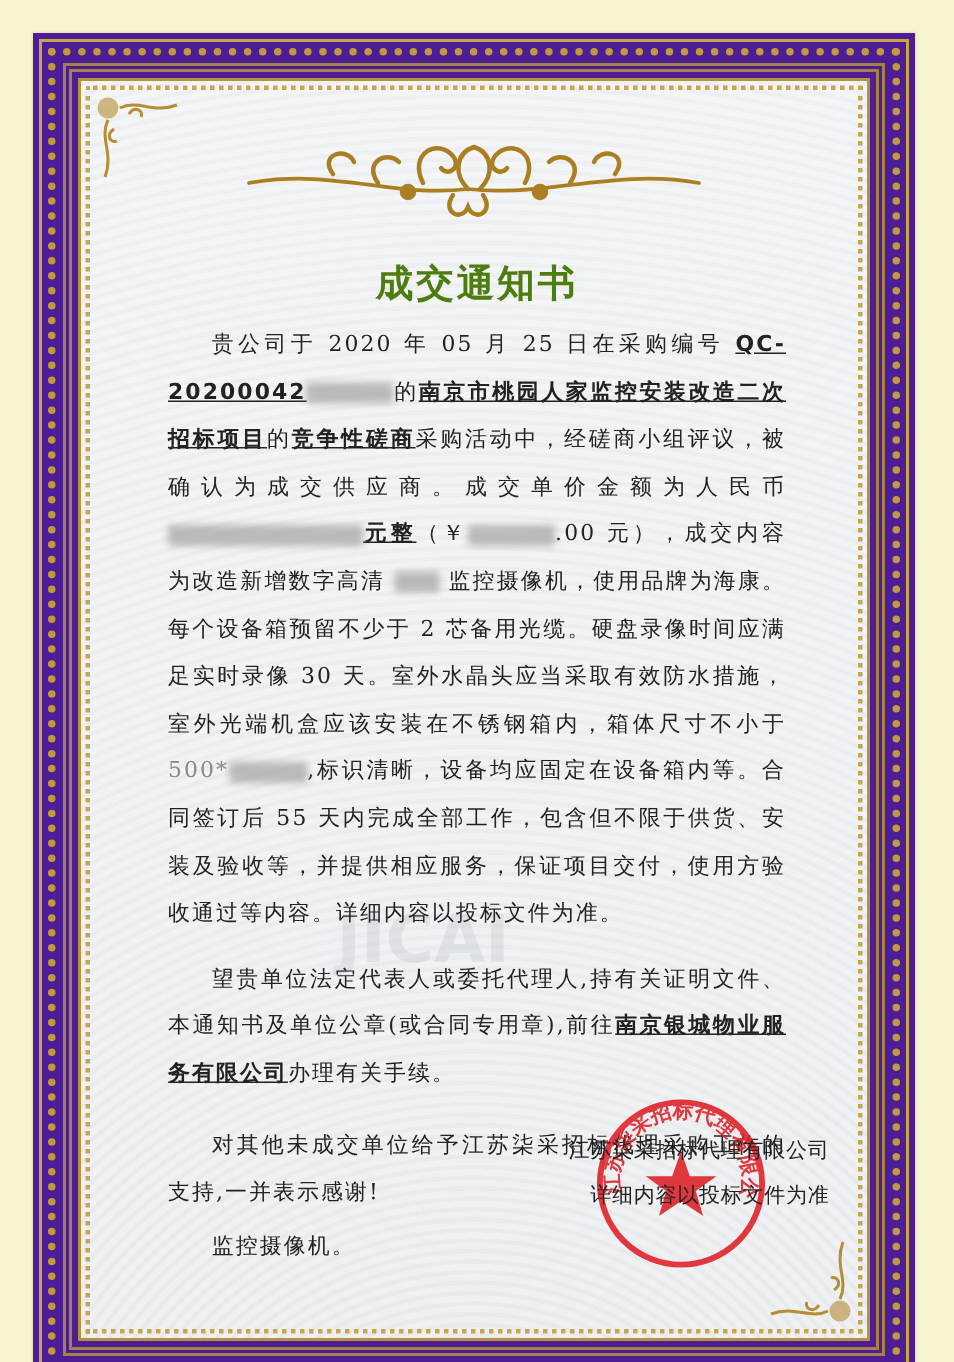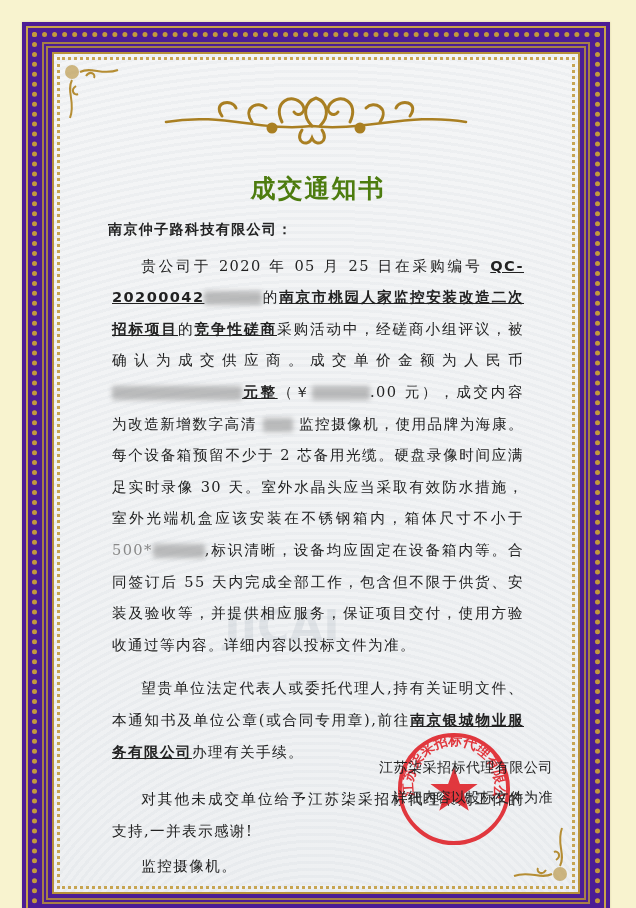--- a/index.html
+++ b/index.html
@@ -128,21 +128,20 @@
     </svg>
   </div>
 
   <div class="watermark">
     <span>JICAI</span>
   </div>
 </div>
 
 <div class="content">
   <div class="title">成交通知书</div>
-  <div class="addressee">南京仲子路科技有限公司：</div>
 
   <p class="para first">
     <span>贵公司于 2020 年 05 月 25 日在采购编号 </span><span class="u"><span>QC-20200042</span><span class="blur" style="width:58px"></span></span><span>的</span><span class="u">南京市桃园人家监控安装改造二次招标项目</span><span>的</span><span class="u">竞争性磋商</span><span>采购活动中，经磋商小组评议，被确认为成交供应商。成交单价金额为人民币</span><span class="blur" style="width:130px"></span><span class="u">元整</span><span>（￥</span><span class="blur" style="width:58px"></span><span>.00 元），成交内容为改造新增数字高清</span> <span class="blur" style="width:30px"></span> <span>监控摄像机，使用品牌为海康。每个设备箱预留不少于 2 芯备用光缆。硬盘录像时间应满足实时录像 30 天。室外水晶头应当采取有效防水措施，室外光端机盒应该安装在不锈钢箱内，箱体尺寸不小于 </span><span style="color:#888">500*</span><span class="blur" style="width:52px"></span><span>,标识清晰，设备均应固定在设备箱内等。合同签订后 55 天内完成全部工作，包含但不限于供货、安装及验收等，并提供相应服务，保证项目交付，使用方验收通过等内容。详细内容以投标文件为准。</span>
   </p>
   <div class="gap"></div>
   <p class="para">
     <span>望贵单位法定代表人或委托代理人,持有关证明文件、本通知书及单位公章(或合同专用章),前往</span><span class="u">南京银城物业服务有限公司</span><span>办理有关手续。</span>
   </p>
   <div class="gap"></div>
   <p class="para">对其他未成交单位给予江苏柒采招标代理采购工作的支持,一并表示感谢!</p>

